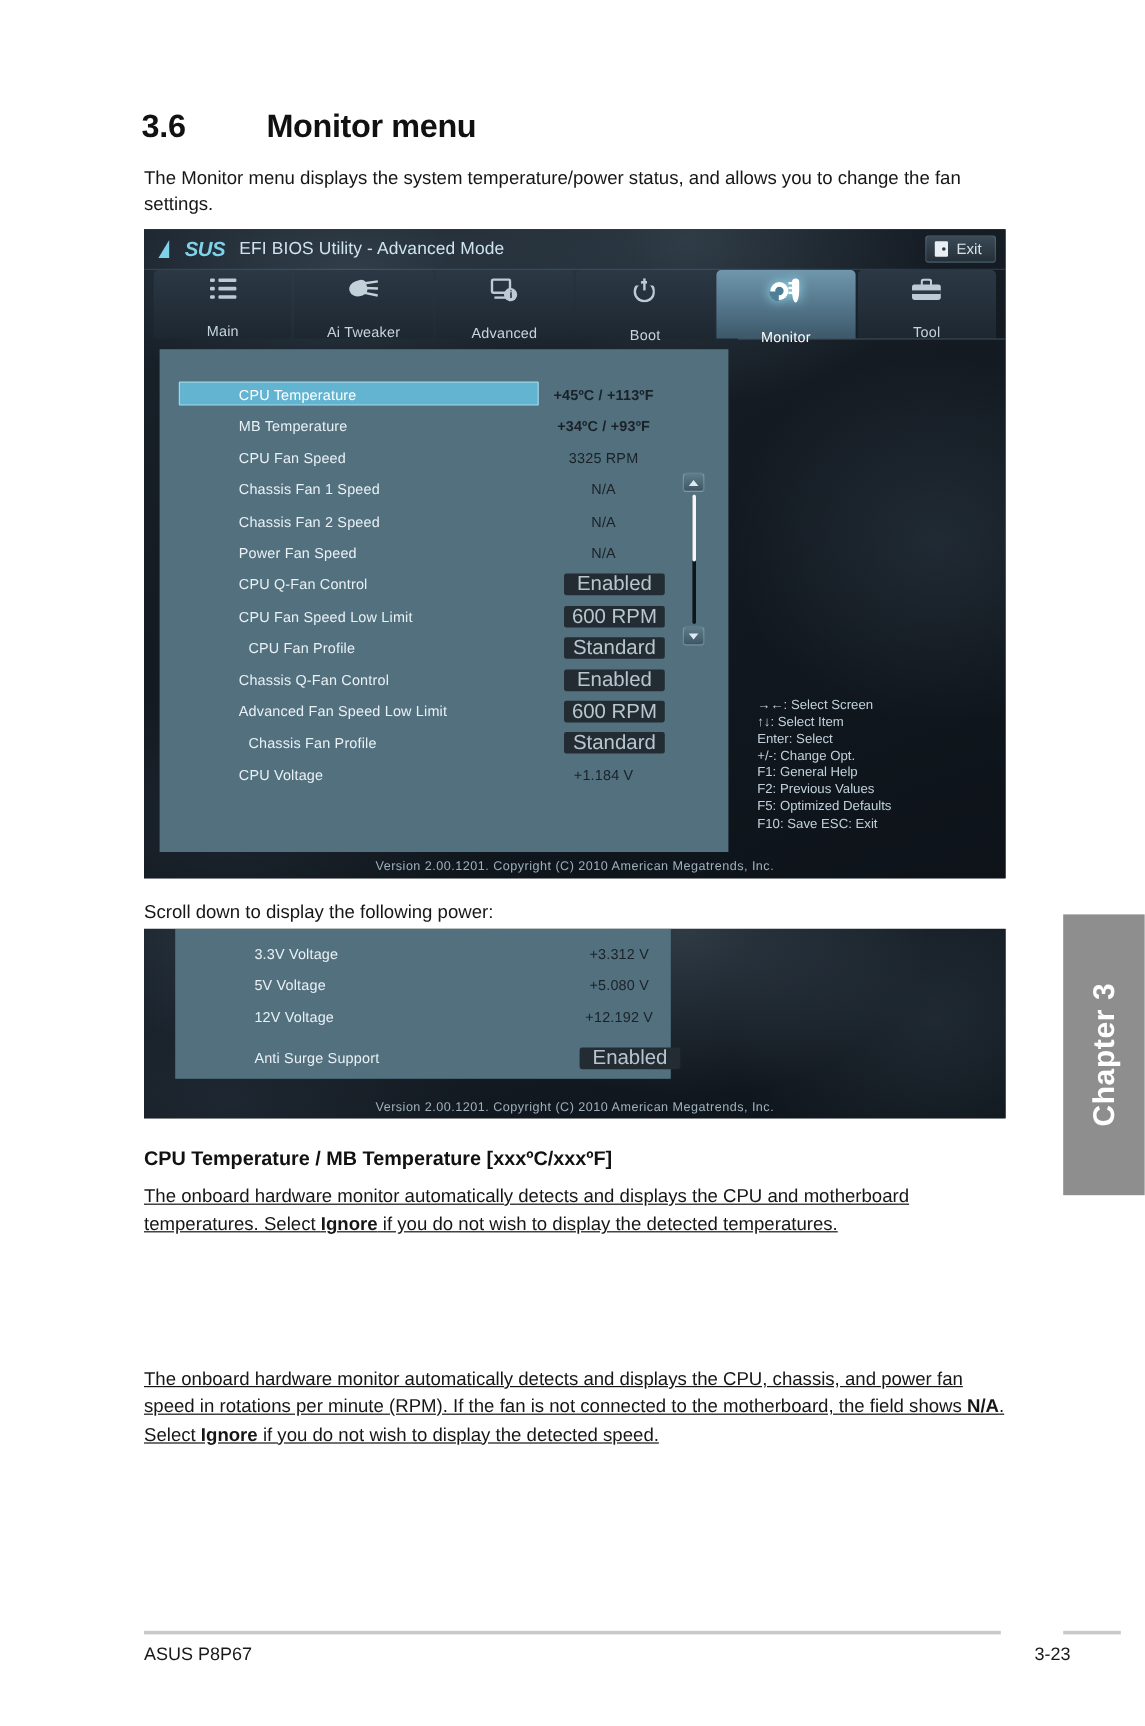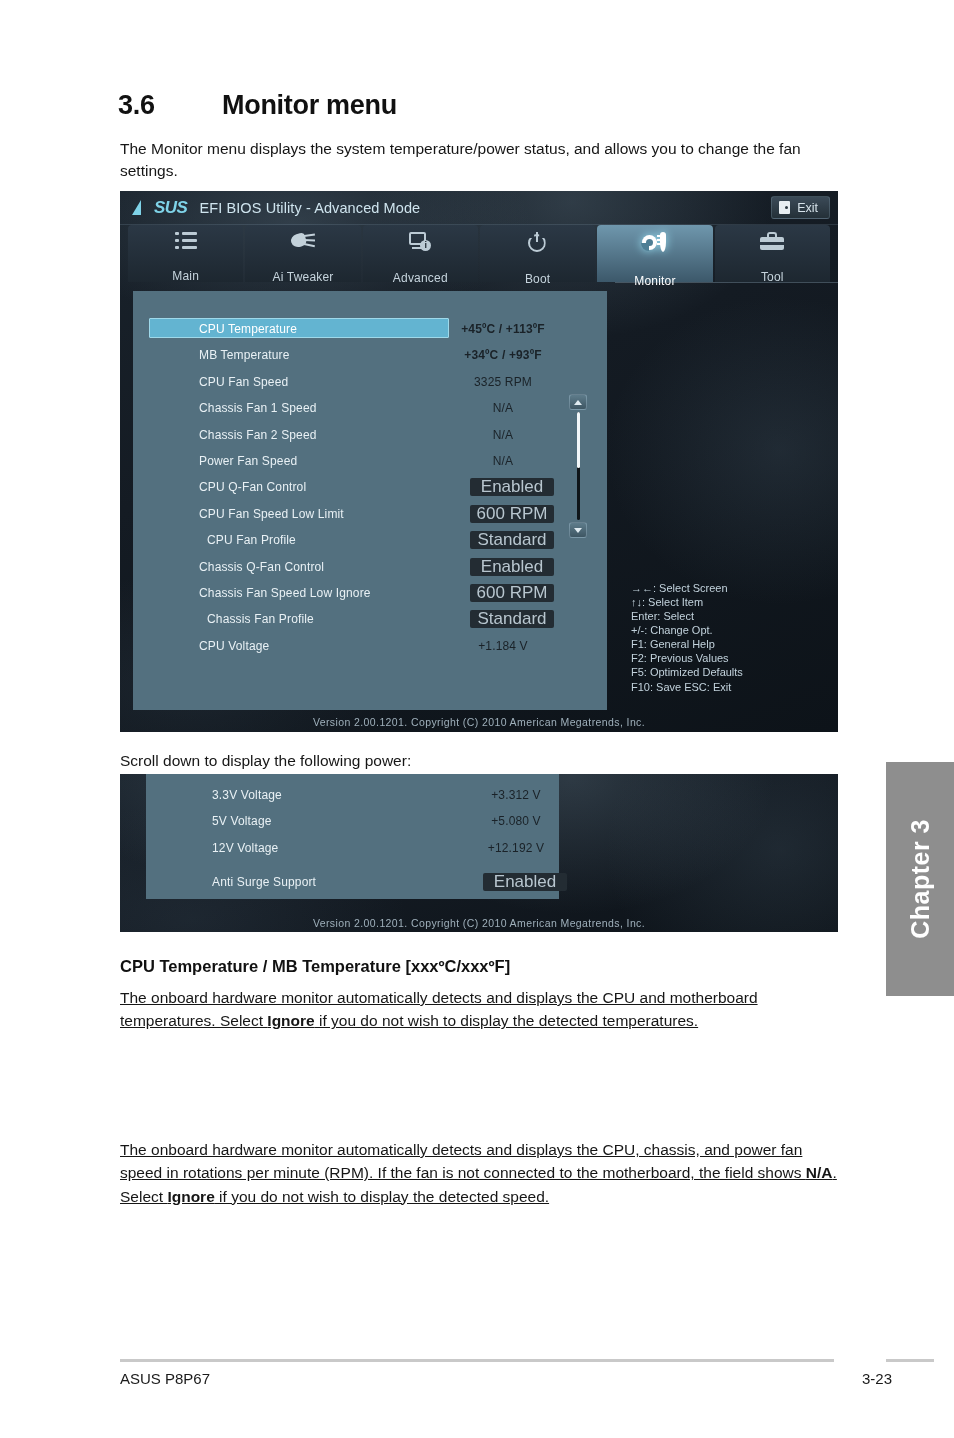--- a/index.html
+++ b/index.html
@@ -650,21 +650,21 @@
           </div>
           <div class="row" style="top: 236.2px;">
             <div class="lbl indent">CPU Fan Profile</div>
             <div class="opt">Standard</div>
           </div>
           <div class="row" style="top: 262.6px;">
             <div class="lbl">Chassis Q-Fan Control</div>
             <div class="opt">Enabled</div>
           </div>
           <div class="row" style="top: 289px;">
-            <div class="lbl">Chassis Fan Speed Low Ignore</div>
+            <div class="lbl">Advanced Fan Speed Low Limit</div>
             <div class="opt">600 RPM</div>
           </div>
           <div class="row" style="top: 315.4px;">
             <div class="lbl indent">Chassis Fan Profile</div>
             <div class="opt">Standard</div>
           </div>
           <div class="row" style="top: 341.8px;">
             <div class="lbl">CPU Voltage</div>
             <div class="val">+1.184 V</div>
           </div>

